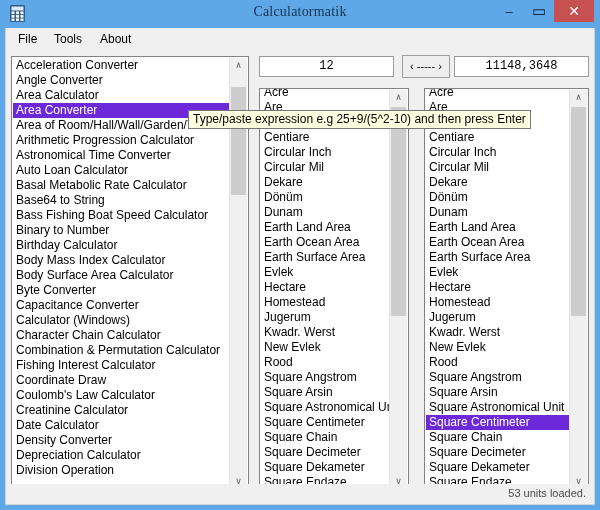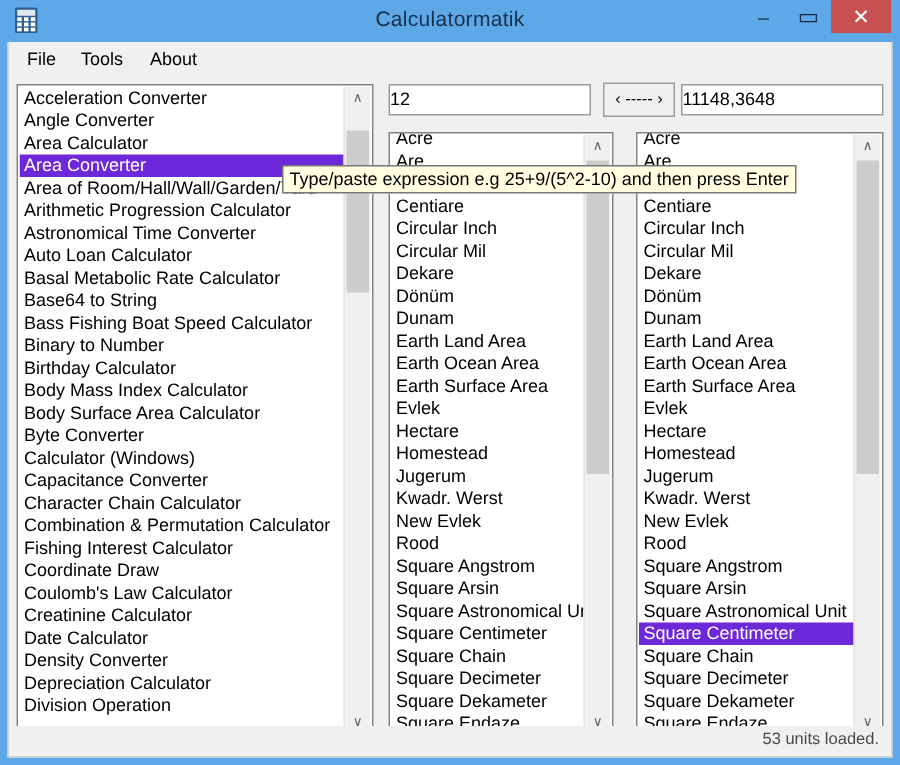--- a/index.html
+++ b/index.html
@@ -36,21 +36,21 @@
     left: 8px; top: 4px;
     width: 19px; height: 19px;
   }
   #window-title {
     position: absolute;
     left: 0; top: 4px;
     width: 600px;
     text-align: center;
     font-size: 14px;
     color: #15314f;
-    font-family: Liberation Sans, sans-serif;
+    font-family: Liberation Serif, serif;
     letter-spacing: 0.2px;
   }
   .win-btn {
     position: absolute;
     top: 0;
     height: 22px;
     width: 30px;
     background: transparent;
     border: none;
     padding: 0;
@@ -105,23 +105,24 @@
   #menu-about { left: 88px; }
 
   
   .text-field {
     position: absolute;
     box-sizing: border-box;
     background: #ffffff;
     border: 1px solid #9a9a9a;
     font-size: 12px;
     color: #000000;
-    text-align: left;
+    text-align: center;
     line-height: 19px;
     height: 21px;
+    font-family: Liberation Mono, monospace;
   }
   #input-value-field {
     left: 253px; top: 28px;
     width: 135px;
   }
   #output-value-field {
     left: 448px; top: 28px;
     width: 135px;
   }
   #swap-button {
@@ -295,22 +296,22 @@
           <div class="list-row">Astronomical Time Converter</div>
           <div class="list-row">Auto Loan Calculator</div>
           <div class="list-row">Basal Metabolic Rate Calculator</div>
           <div class="list-row">Base64 to String</div>
           <div class="list-row">Bass Fishing Boat Speed Calculator</div>
           <div class="list-row">Binary to Number</div>
           <div class="list-row">Birthday Calculator</div>
           <div class="list-row">Body Mass Index Calculator</div>
           <div class="list-row">Body Surface Area Calculator</div>
           <div class="list-row">Byte Converter</div>
+          <div class="list-row">Capacitance Converter</div>
           <div class="list-row">Calculator (Windows)</div>
-          <div class="list-row">Capacitance Converter</div>
           <div class="list-row">Character Chain Calculator</div>
           <div class="list-row">Combination &amp; Permutation Calculator</div>
           <div class="list-row">Fishing Interest Calculator</div>
           <div class="list-row">Coordinate Draw</div>
           <div class="list-row">Coulomb's Law Calculator</div>
           <div class="list-row">Creatinine Calculator</div>
           <div class="list-row">Date Calculator</div>
           <div class="list-row">Density Converter</div>
           <div class="list-row">Depreciation Calculator</div>
           <div class="list-row">Division Operation</div>

